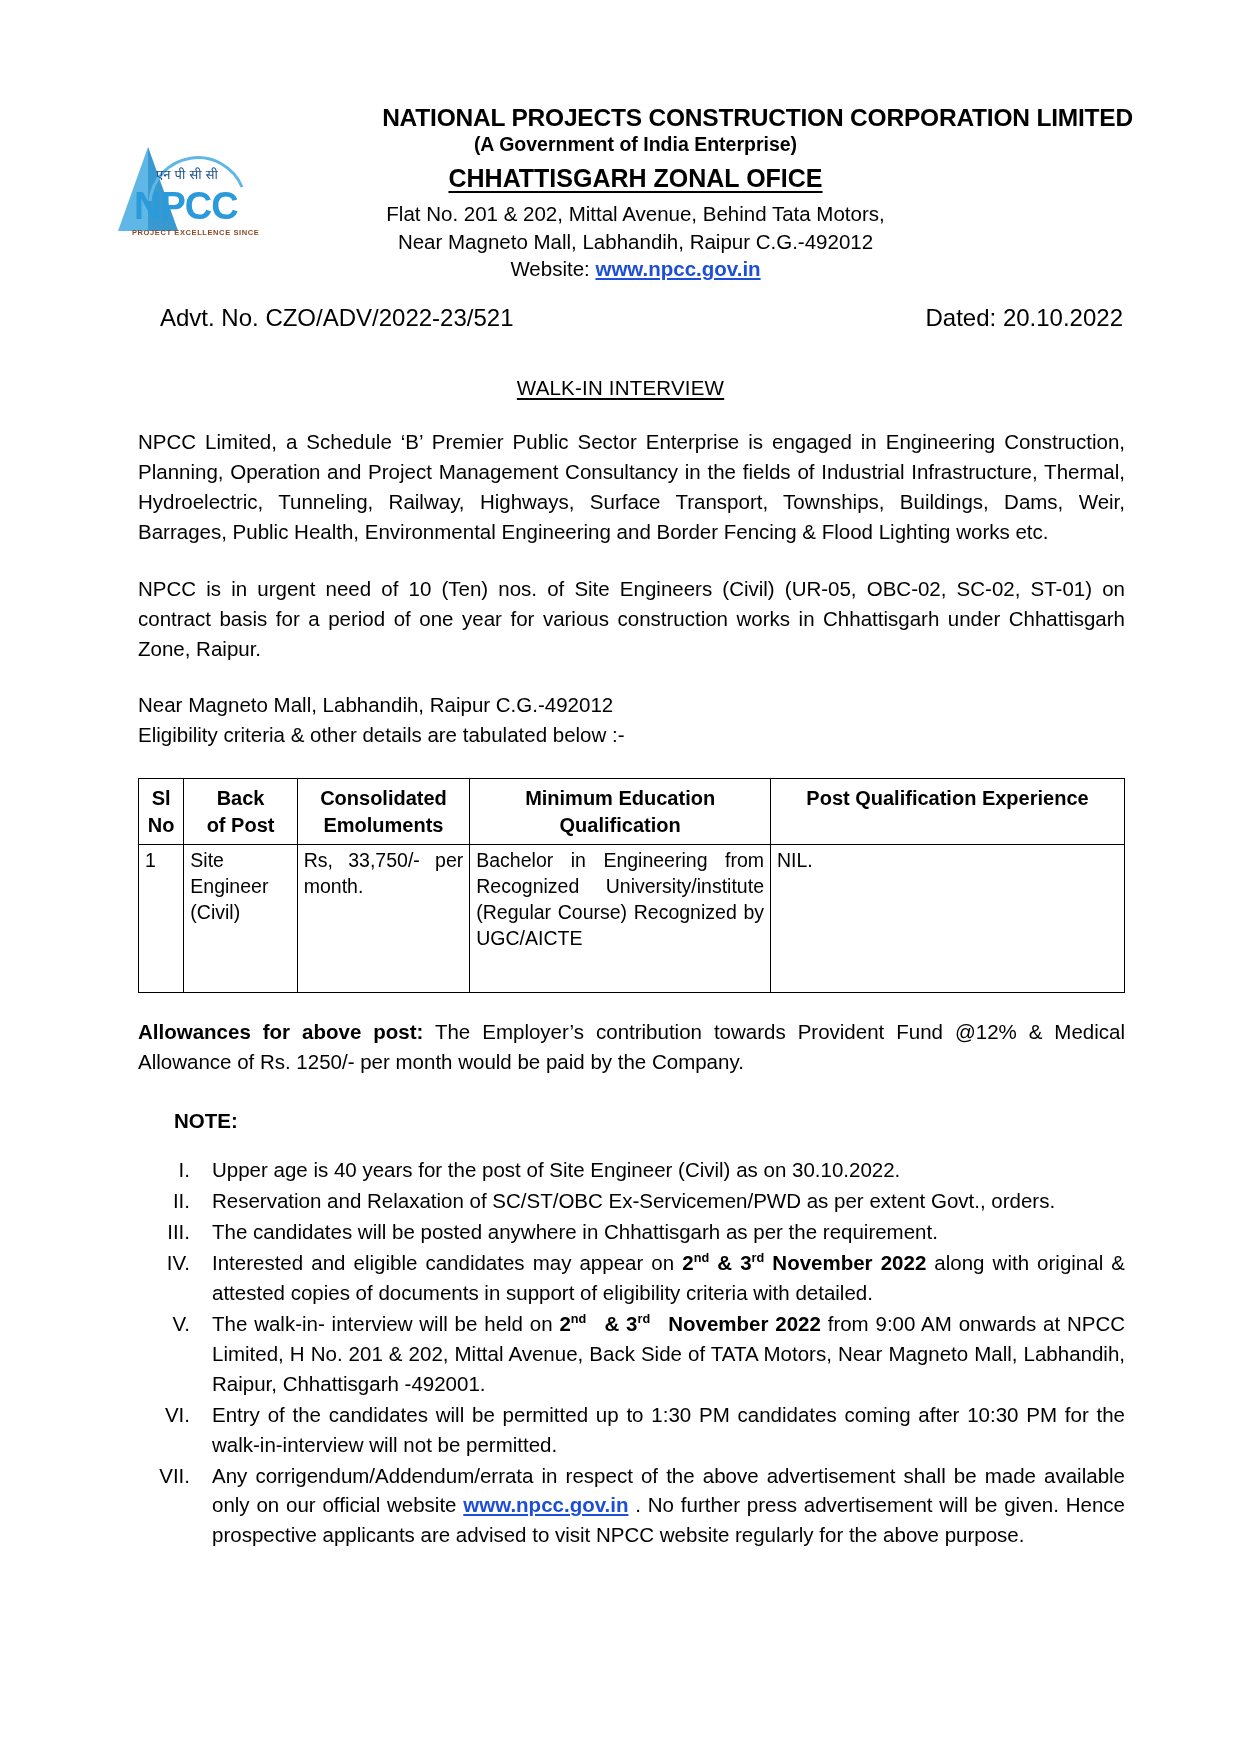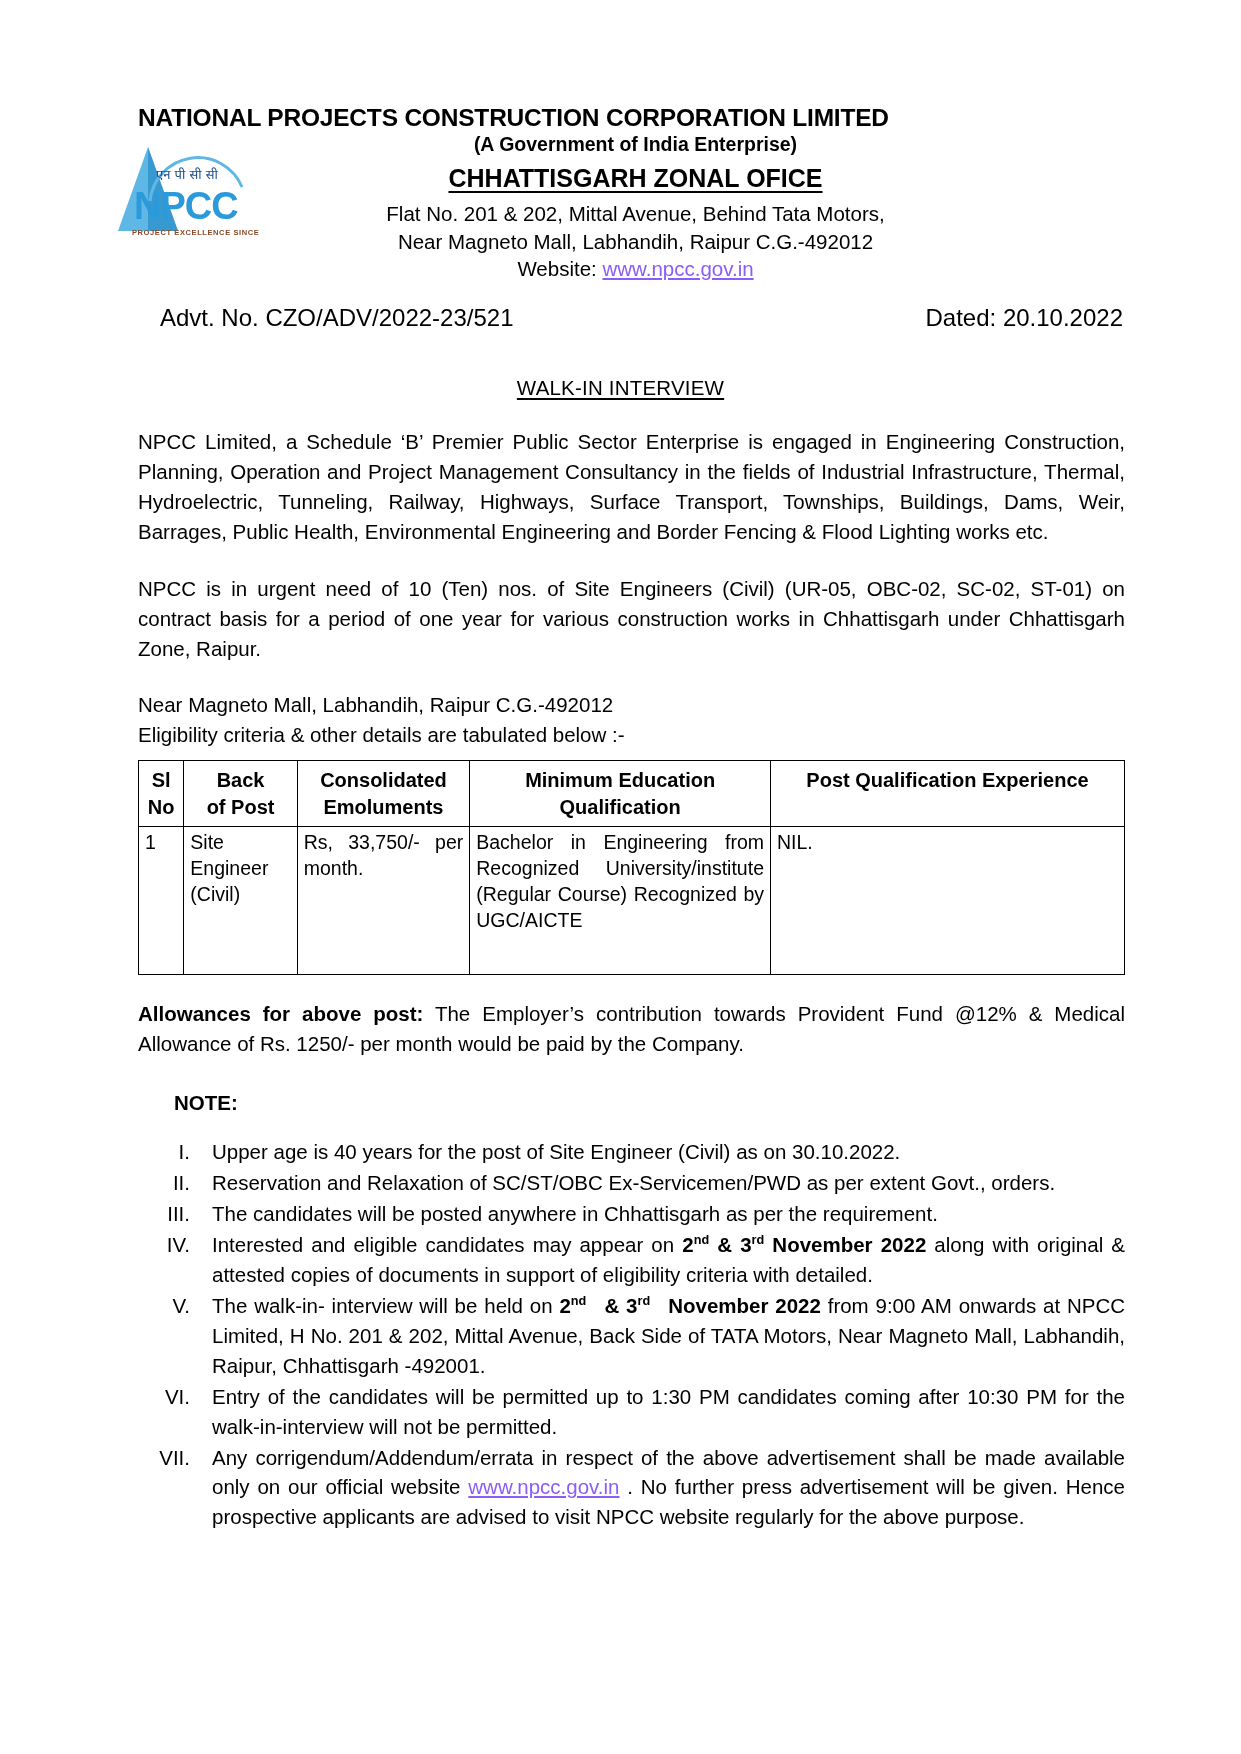--- a/index.html
+++ b/index.html
@@ -31,21 +31,21 @@
   .logo {
     position: absolute;
     left: 2px;
     top: 35px;
     width: 150px;
     height: 105px;
   }
   .logo svg { display: block; }
 
   .org-title {
-    text-align: left;
+    text-align: right;
     font-size: 24.5px;
     font-weight: bold;
     letter-spacing: -0.2px;
     line-height: 1.18;
     padding-left: 30px;
   }
   .org-sub {
     text-align: center;
     font-size: 19.5px;
     font-weight: bold;
@@ -62,22 +62,23 @@
 
   .addr {
     text-align: center;
     font-size: 20.5px;
     line-height: 1.35;
     margin-top: 7px;
     padding-left: 30px;
   }
   .addr .weblabel { }
   .weblink {
-    color: #8b5cf6;
+    color: #1d4ed8;
     text-decoration: underline;
+    font-weight: bold;
   }
 
   
   .advt-row {
     display: flex;
     justify-content: space-between;
     align-items: baseline;
     font-size: 24px;
     margin-top: 10px;
     padding: 0 10px 0 52px;
@@ -98,21 +99,21 @@
     font-size: 20.5px;
     line-height: 1.46;
     text-align: justify;
     margin-top: 27px;
     padding: 0 8px 0 30px;
   }
   .para.tight { text-align: left; }
 
   
   .tbl-wrap {
-    margin-top: 10px;
+    margin-top: 28px;
     padding: 0 8px 0 30px;
   }
   table.info {
     width: 100%;
     border-collapse: collapse;
     table-layout: fixed;
   }
   table.info th, table.info td {
     border: 1px solid #000000;
     vertical-align: top;

